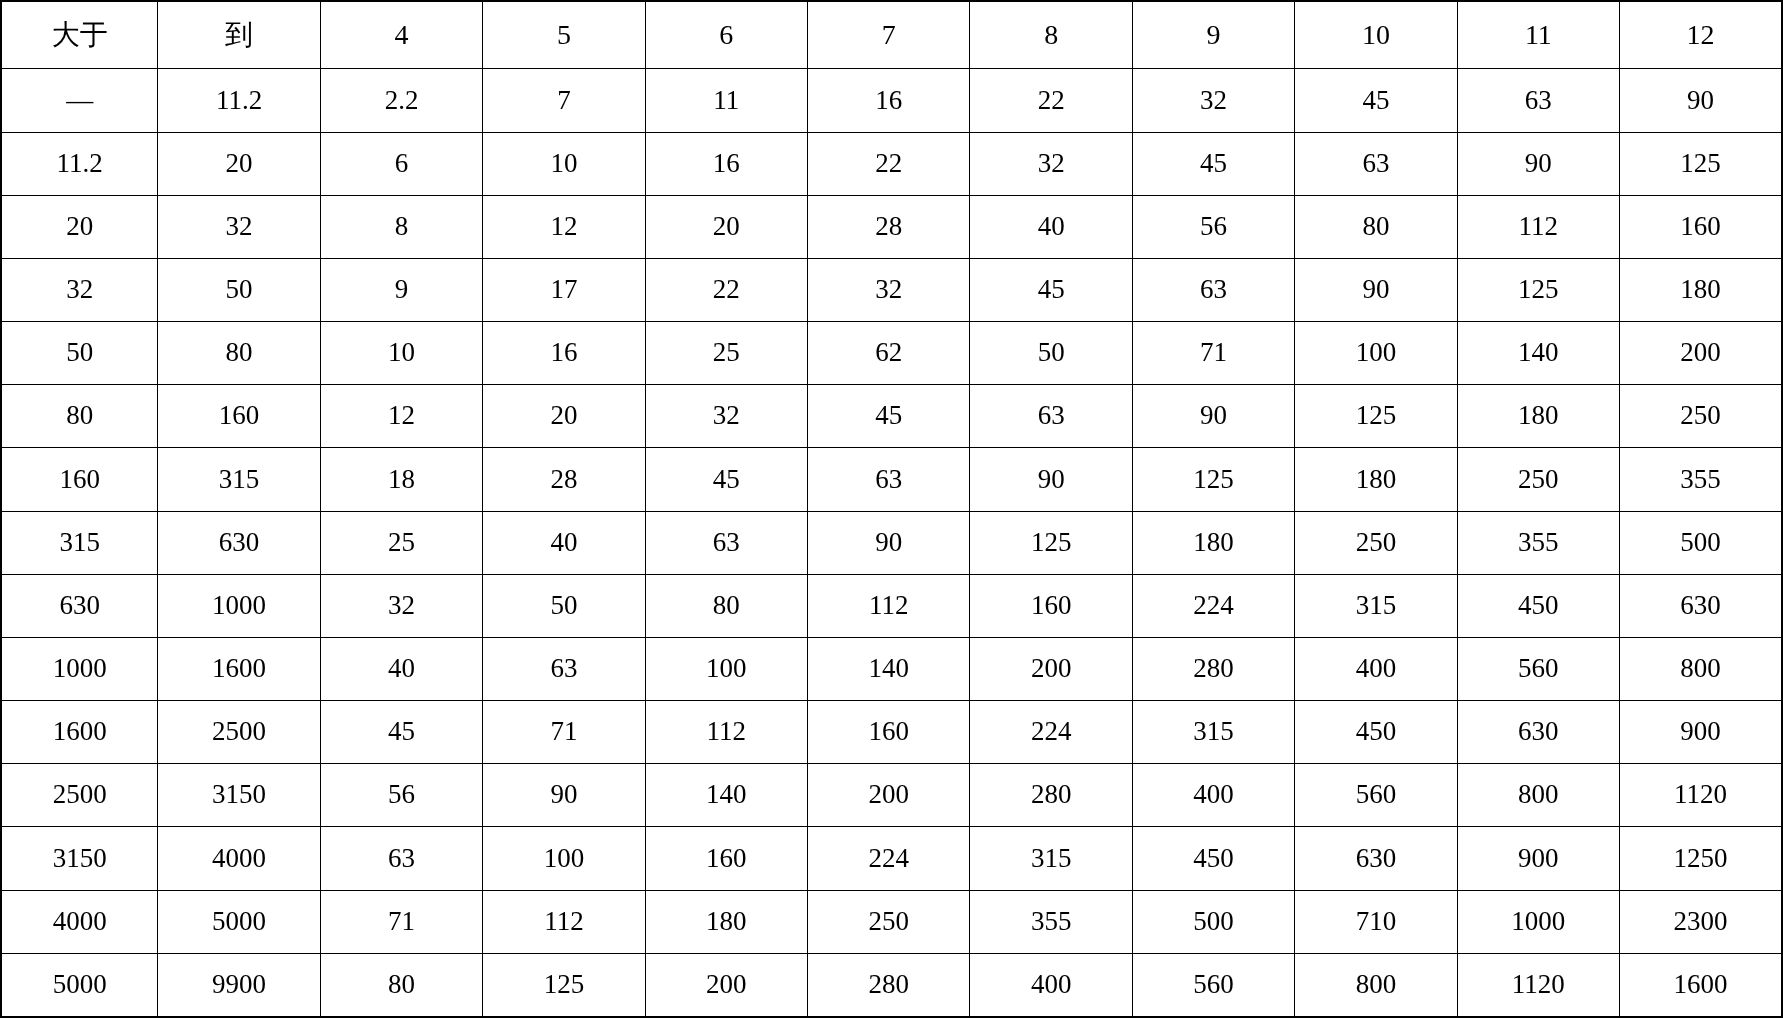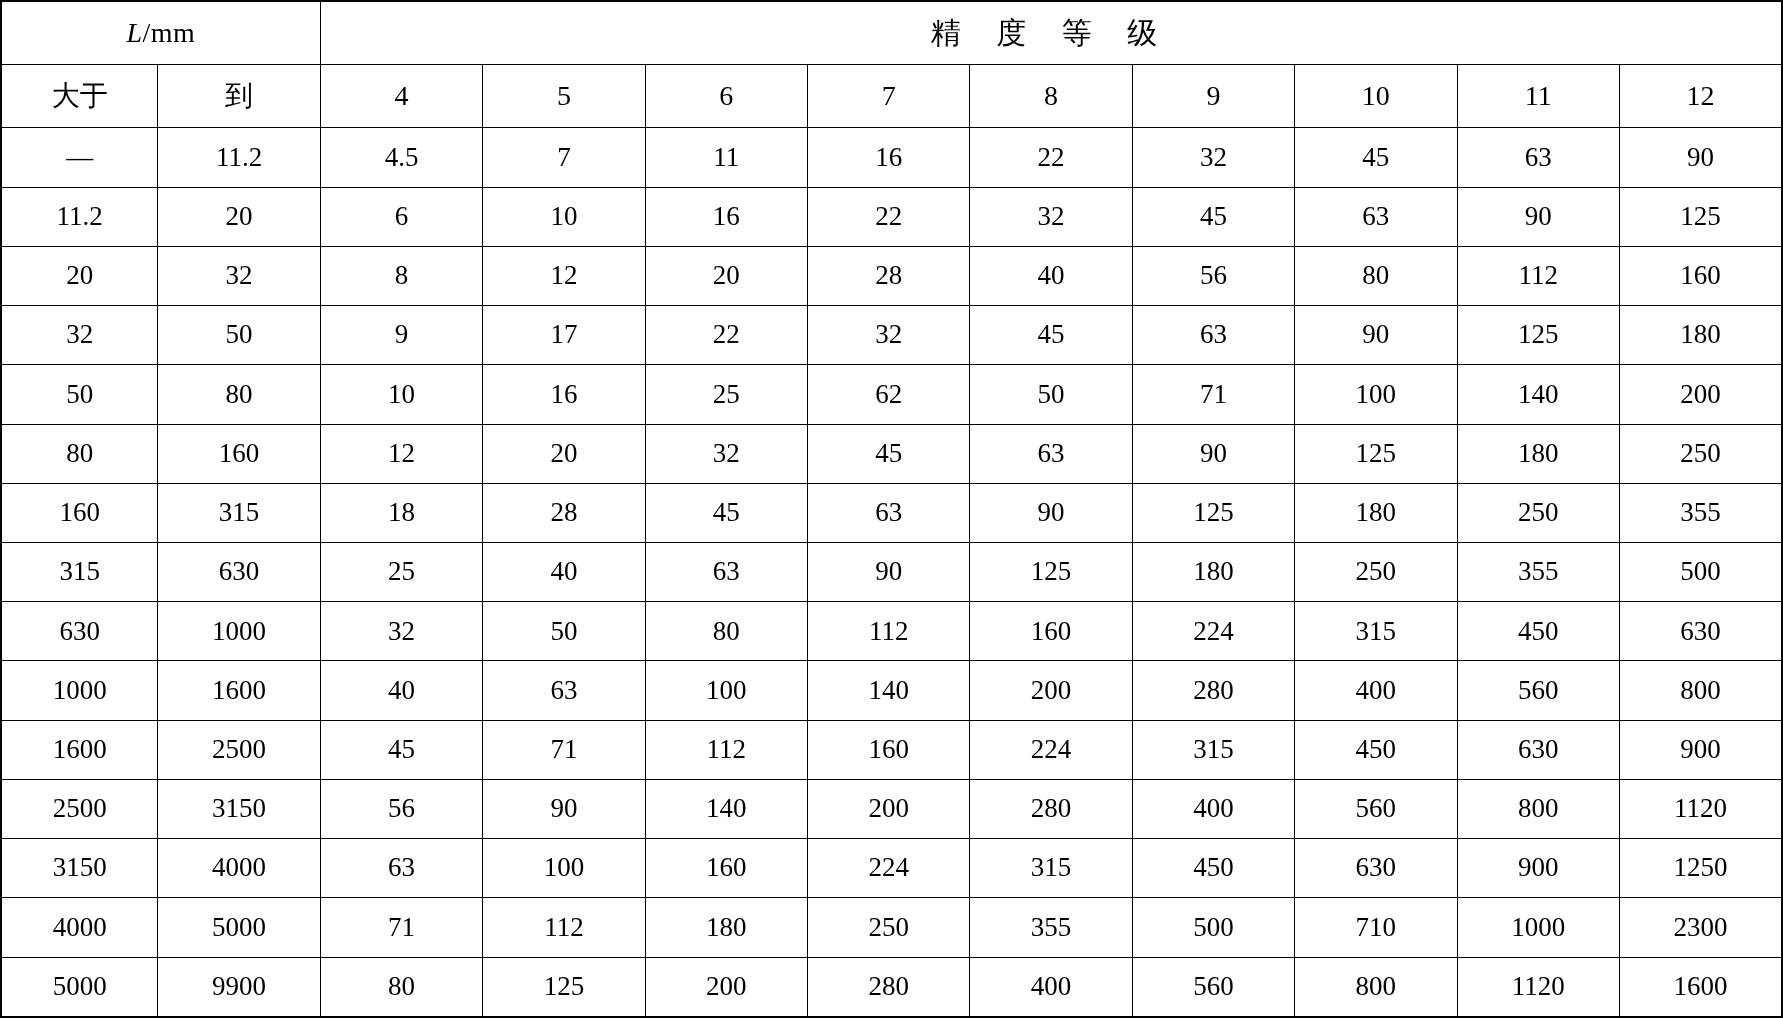--- a/index.html
+++ b/index.html
@@ -84,45 +84,37 @@
         <col class="col-g">
         <col class="col-g">
         <col class="col-g">
         <col class="col-g">
         <col class="col-g">
         <col class="col-g">
         <col class="col-g">
         <col class="col-g">
     </colgroup>
     <tbody id="table-body">
-      <tr class="head-top">
-        <td colspan="2">
-          <span class="lmm"><span class="ital">L</span>/mm</span>
-        </td>
-        <td colspan="9">
-          <span class="grade-title">精 度 等 级</span>
-        </td>
-      </tr>
       <tr class="head-sub">
         <td class="cn">大于</td>
         <td class="cn">到</td>
         <td>4</td>
         <td>5</td>
         <td>6</td>
         <td>7</td>
         <td>8</td>
         <td>9</td>
         <td>10</td>
         <td>11</td>
         <td>12</td>
       </tr>
     <tr class="data-row">
           <td>—</td>
           <td>11.2</td>
-          <td>4.5</td>
+          <td>2.2</td>
           <td>7</td>
           <td>11</td>
           <td>16</td>
           <td>22</td>
           <td>32</td>
           <td>45</td>
           <td>63</td>
           <td>90</td>
         </tr>
         <tr class="data-row">

